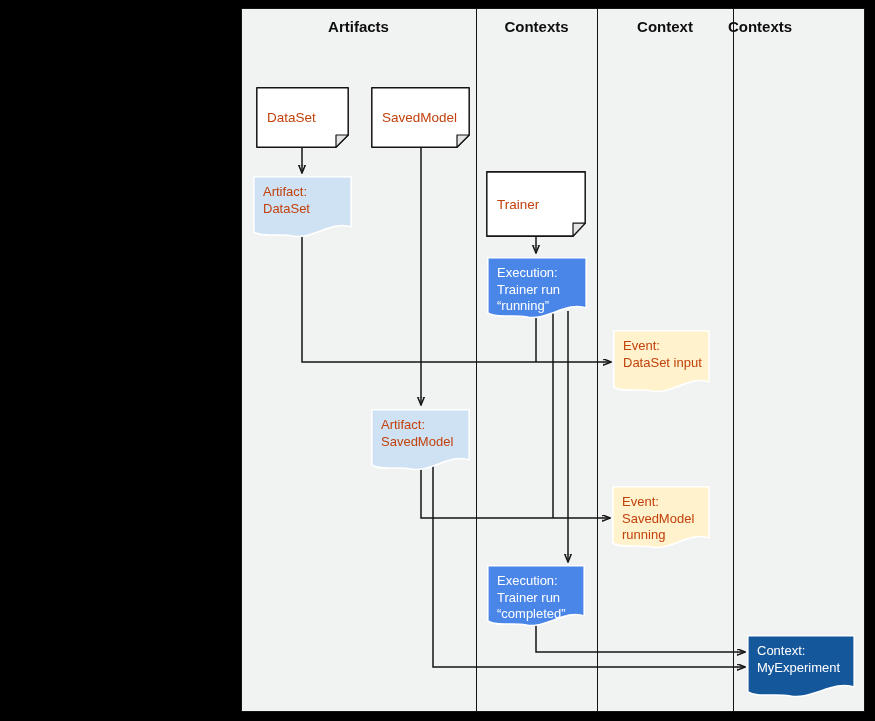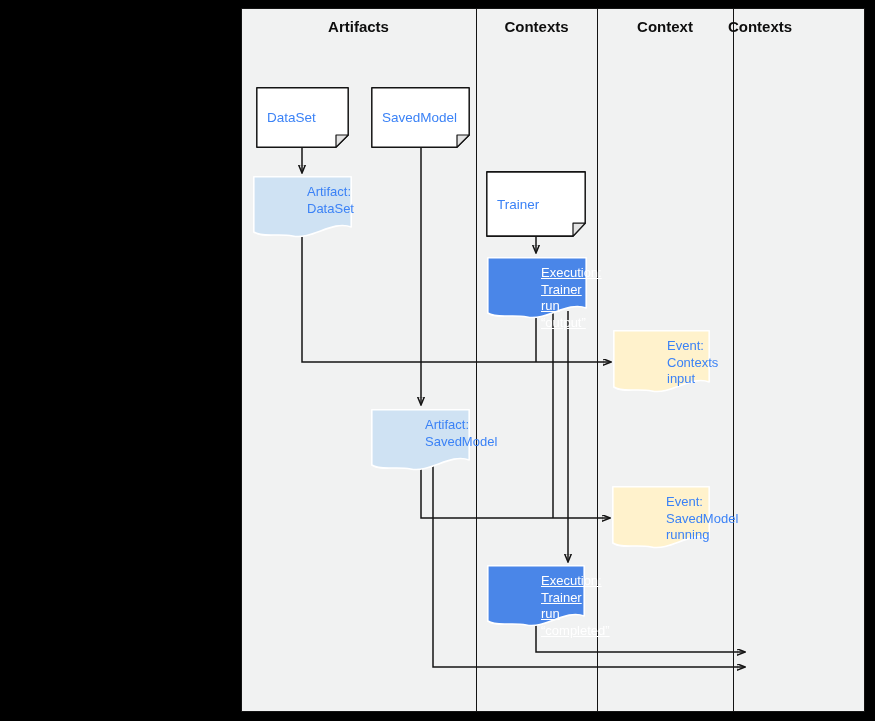--- a/index.html
+++ b/index.html
@@ -12,28 +12,28 @@
     background:#f1f2f2;border:1px solid #141414;box-sizing:border-box;
   }
   .divider{position:absolute;top:8px;height:704px;width:1px;background:#141414;z-index:1;}
   .col-header{
     position:absolute;top:18px;text-align:center;font-weight:700;font-size:15px;color:#0e0e0e;z-index:2;
   }
   #arrows{position:absolute;left:0;top:0;z-index:2;pointer-events:none;}
   #arrows path, #arrows polyline{stroke:#141414;stroke-width:1.5;fill:none;}
   .node{position:absolute;z-index:3;}
   .node svg{position:absolute;left:0;top:0;width:100%;height:100%;}
-  .node .label{position:relative;z-index:1;font-size:13px;color:#3b82f6;}
+  .node .label{position:relative;z-index:1;font-size:13px;color:#c2410c;}
   .doc .label{display:flex;align-items:center;height:100%;padding-left:11px;box-sizing:border-box;font-size:13.5px;}
-  .wave .label{padding:8px 6px 0 10px;line-height:16.5px;margin-left:44px;}
+  .wave .label{padding:8px 6px 0 10px;line-height:16.5px;}
   .artifact svg path.body{fill:#cfe2f3;}
   .event svg path.body{fill:#fff2cc;}
   .execution svg path.body{fill:#4a86e8;}
   .context svg path.body{fill:#15579b;}
-  .execution .label,.context .label{color:#ffffff;text-decoration:underline;}
+  .execution .label,.context .label{color:#ffffff;}
 </style>
 </head>
 <body>
 
 <div id="canvas">
 
   <div id="panel"></div>
   <div class="divider" style="left:476px"></div>
   <div class="divider" style="left:597px"></div>
   <div class="divider" style="left:733px"></div>
@@ -95,31 +95,31 @@
     </div>
   </div>
 
   <div class="node wave execution" style="left:487px;top:257px;width:100px;height:62px">
     <svg viewBox="0 0 100 62" preserveAspectRatio="none">
         <path class="body" d="M0.8,0.8 H99.2 V51 C80,44 60,64 40,60 C24,57 10,62 0.8,56 Z" stroke="#ffffff" stroke-width="1.6" stroke-linejoin="round"></path>
       </svg>
     <div class="label">
       <div>Execution:</div>
       <div>Trainer run</div>
-      <div>“output”</div>
+      <div>“running”</div>
     </div>
   </div>
 
   <div class="node wave event" style="left:613px;top:330px;width:97px;height:63px">
     <svg viewBox="0 0 97 63" preserveAspectRatio="none">
         <path class="body" d="M0.8,0.8 H96.2 V52 C77.60000000000001,45 58.199999999999996,65 38.800000000000004,61 C23.279999999999998,58 9.700000000000001,63 0.8,57 Z" stroke="#ffffff" stroke-width="1.6" stroke-linejoin="round"></path>
       </svg>
     <div class="label">
       <div>Event:</div>
-      <div>Contexts input</div>
+      <div>DataSet input</div>
     </div>
   </div>
 
   <div class="node wave artifact" style="left:371px;top:409px;width:99px;height:62px">
     <svg viewBox="0 0 99 62" preserveAspectRatio="none">
         <path class="body" d="M0.8,0.8 H98.2 V51 C79.2,44 59.4,64 39.6,60 C23.759999999999998,57 9.9,62 0.8,56 Z" stroke="#ffffff" stroke-width="1.6" stroke-linejoin="round"></path>
       </svg>
     <div class="label">
       <div>Artifact:</div>
       <div>SavedModel</div>
@@ -141,14 +141,23 @@
     <svg viewBox="0 0 98 62" preserveAspectRatio="none">
         <path class="body" d="M0.8,0.8 H97.2 V51 C78.4,44 58.8,64 39.2,60 C23.52,57 9.8,62 0.8,56 Z" stroke="#ffffff" stroke-width="1.6" stroke-linejoin="round"></path>
       </svg>
     <div class="label">
       <div>Execution:</div>
       <div>Trainer run</div>
       <div>“completed”</div>
     </div>
   </div>
 
+  <div class="node wave context" style="left:747px;top:635px;width:108px;height:63px">
+    <svg viewBox="0 0 108 63" preserveAspectRatio="none">
+        <path class="body" d="M0.8,0.8 H107.2 V52 C86.4,45 64.8,65 43.2,61 C25.919999999999998,58 10.8,63 0.8,57 Z" stroke="#ffffff" stroke-width="1.6" stroke-linejoin="round"></path>
+      </svg>
+    <div class="label">
+      <div>Context:</div>
+      <div>MyExperiment</div>
+    </div>
+  </div>
 
 </div>
 
 </body></html>

